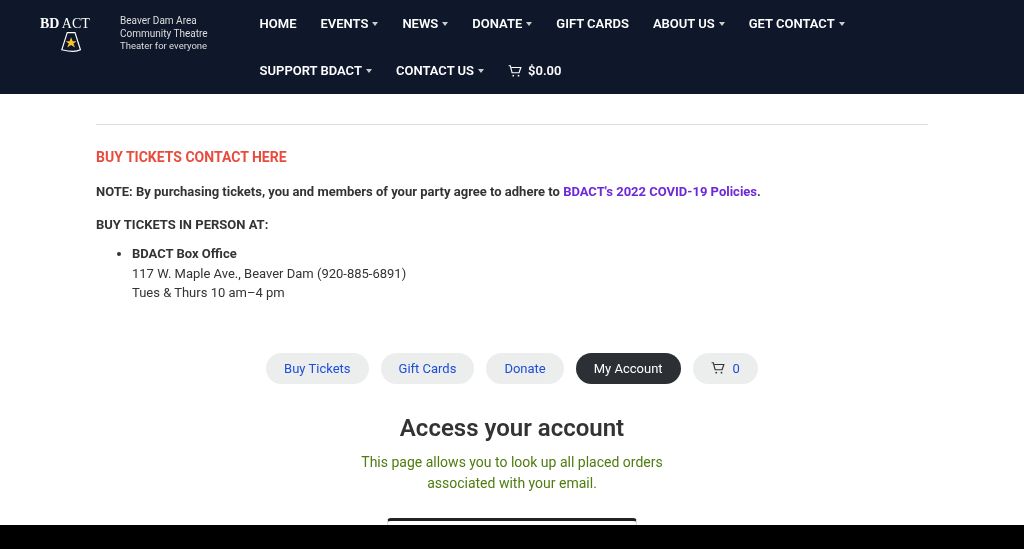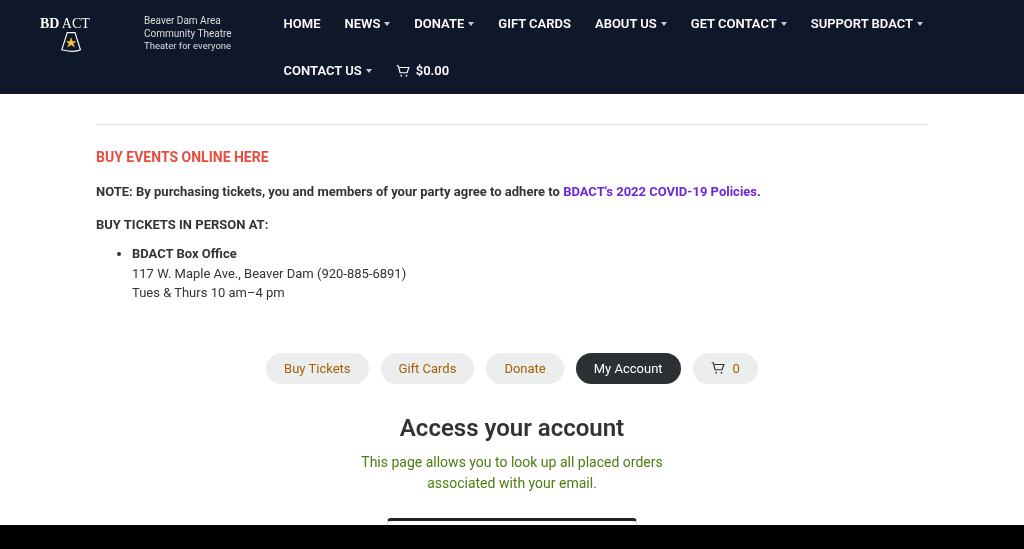--- a/index.html
+++ b/index.html
@@ -1,42 +1,42 @@
 <!DOCTYPE html>
 <html><head>
 <meta charset="utf-8">
 <style>
 * { margin: 0; padding: 0; box-sizing: border-box; }
 body { font-family: -apple-system, BlinkMacSystemFont, "Segoe UI", Roboto, "Helvetica Neue", Arial, sans-serif; background: #fff; color: #333; }
 
 .topbar { background: #0f172a; color: #fff; display: flex; align-items: flex-start; padding: 0 40px; }
 .logo-wrap { display: flex; align-items: center; gap: 10px; padding: 14px 0; margin-right: 40px; flex-shrink: 0; }
 .logo-mark { width: 70px; flex-shrink: 0; }
-.logo-text { font-size: 10px; line-height: 1.3; color: #ddd; margin-left: 24px; }
+.logo-text { font-size: 10px; line-height: 1.3; color: #ddd; }
 .logo-text .l1 { font-size: 10px; }
 .logo-text .l2 { font-size: 9.5px; }
 
 .nav { display: flex; flex-wrap: wrap; margin-left: auto; font-size: 13px; font-weight: 600; }
 .nav-item { display: flex; align-items: center; gap: 4px; padding: 16px 12px; cursor: pointer; white-space: nowrap; text-align: right; }
 .chev { width: 0; height: 0; border-left: 3px solid transparent; border-right: 3px solid transparent; border-top: 4px solid #ccc; display: inline-block; }
 .cart-nav { display: flex; align-items: center; gap: 6px; padding: 16px 12px; cursor: pointer; }
 
 .container { max-width: 880px; margin: 0 auto; padding: 30px 24px 60px; }
 .hr { border-top: 1px solid #ddd; margin-bottom: 22px; }
 
 .link-red { color: #e84c3d; font-weight: 700; font-size: 14px; cursor: pointer; }
 .note-row { margin-top: 18px; font-size: 13px; }
 .note-row b { font-weight: 700; }
 .policy-link { color: #6d28d9; font-weight: 700; cursor: pointer; }
 .sub-head { font-weight: 700; font-size: 13px; margin-top: 18px; }
 ul.loc { margin: 12px 0 0 36px; }
 ul.loc li { font-size: 13px; line-height: 1.5; }
 
 .pills { display: flex; justify-content: center; gap: 12px; margin-top: 50px; }
-.pill { background: #eceded; border-radius: 18px; padding: 8px 18px; font-size: 13px; color: #a16207; cursor: pointer; display: flex; align-items: center; gap: 8px; }
+.pill { background: #eceded; border-radius: 18px; padding: 8px 18px; font-size: 13px; color: #1d4ed8; cursor: pointer; display: flex; align-items: center; gap: 8px; }
 .pill.active { background: #2c3035; color: #fff; }
 
 .account-h { text-align: center; font-size: 24px; font-weight: 600; margin-top: 30px; color: #333; }
 .account-p { text-align: center; font-size: 14px; color: #4d7c0f; margin-top: 10px; line-height: 1.5; }
 
 .login-card { width: 250px; margin: 24px auto 0; border: 1px solid #ddd; border-top: 3px solid #222; border-radius: 4px; padding: 16px 14px 18px; }
 .login-card h3 { font-size: 15px; font-weight: 600; text-align: center; margin-bottom: 12px; }
 
 .footer-bar { background: #000; height: 24px; position: fixed; bottom: 0; left: 0; right: 0; }
 
@@ -55,20 +55,24 @@
     </svg>
     <div class="logo-text">
       <div class="l1">Beaver Dam Area</div>
       <div class="l1">Community Theatre</div>
       <div class="l2">Theater for everyone</div>
     </div>
   </div>
   <div class="nav">
     <div class="nav-item">
         <span>HOME</span>
+      </div>
+    <div class="nav-item">
+        <span>EVENTS</span>
+        <span class="chev"></span>
       </div>
     <div class="nav-item">
         <span>NEWS</span>
         <span class="chev"></span>
       </div>
     <div class="nav-item">
         <span>DONATE</span>
         <span class="chev"></span>
       </div>
     <div class="nav-item">
@@ -97,21 +101,21 @@
           <circle cx="18" cy="18" r="1.5" fill="#fff"></circle>
         </svg>
       <span>$0.00</span>
     </div>
   </div>
 </div>
 
 <div class="container">
   <div class="hr"></div>
 
-  <a class="link-red">BUY EVENTS ONLINE HERE</a>
+  <a class="link-red">BUY TICKETS CONTACT HERE</a>
 
   <p class="note-row">
     <b>NOTE: By purchasing tickets, you and members of your party agree to adhere to </b><a class="policy-link">BDACT's 2022 COVID-19 Policies</a><b>.</b>
   </p>
 
   <p class="sub-head">BUY TICKETS IN PERSON AT:</p>
   <ul class="loc">
     <li>
       <b>BDACT Box Office</b><br>
       <span>117 W. Maple Ave., Beaver Dam (920-885-6891)</span><br>

